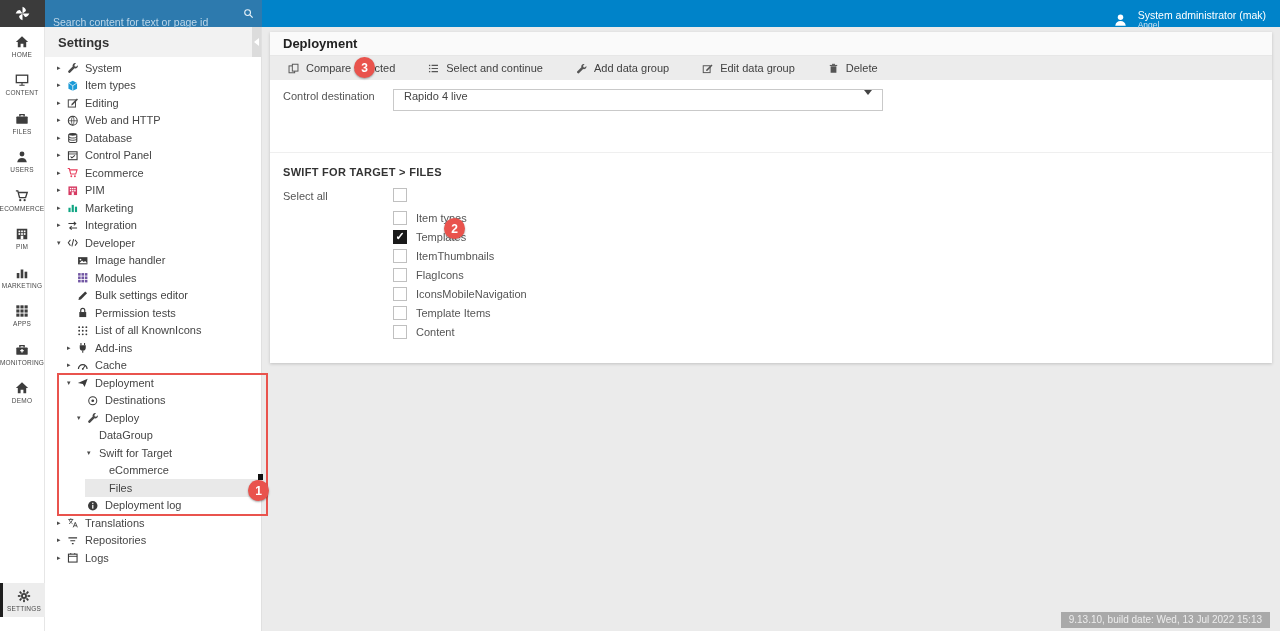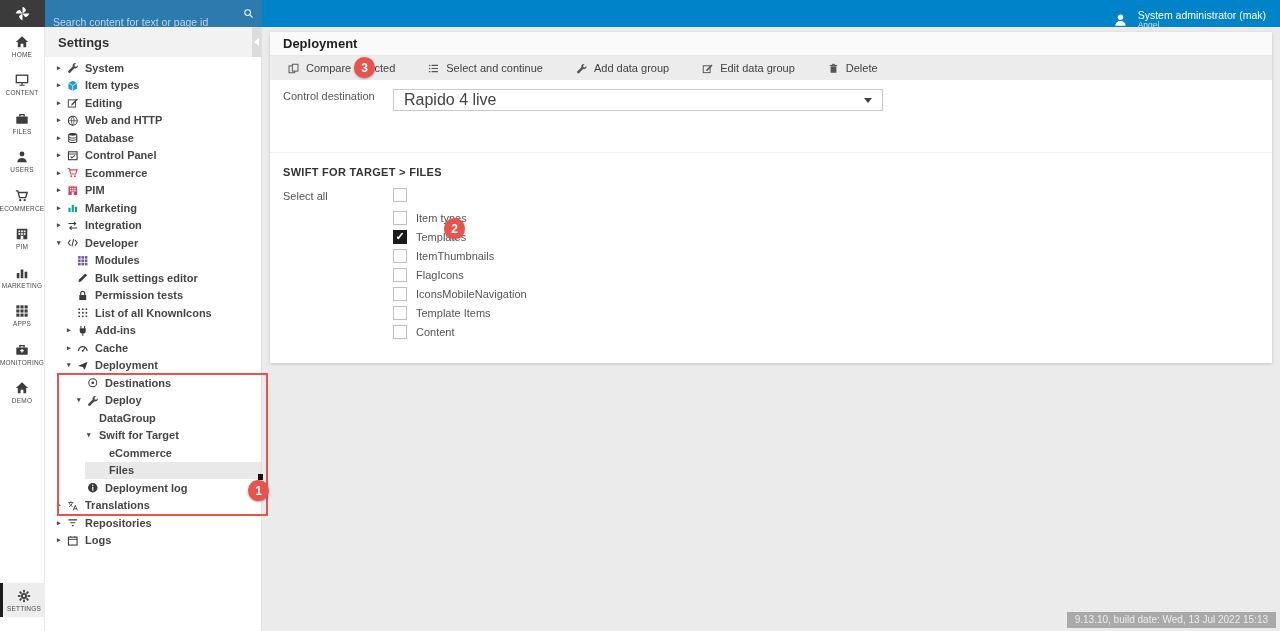--- a/index.html
+++ b/index.html
@@ -35,21 +35,21 @@
 
   
   .settings-panel { position:absolute; left:45px; top:27px; width:217px; height:604px; background:#fff;
     border-right:1px solid #e0e0e0; z-index:9; }
   .settings-header { height:30px; background:#f2f2f2; display:flex; align-items:center;
     padding-left:13px; font-size:13px; font-weight:bold; color:#333; position:relative; }
   .collapse-strip { position:absolute; right:0; top:0; width:9px; height:30px; background:#dcdcdc;
     display:flex; align-items:center; justify-content:center; }
   .collapse-strip .tri { width:0; height:0; border-top:4px solid transparent;
     border-bottom:4px solid transparent; border-right:5px solid #fff; }
-  .tree { padding-top:2px;font-weight:bold; }
+  .tree { padding-top:2px; }
   .tree-row { height:17.5px; display:flex; align-items:center; font-size:11px; color:#454545;
     position:relative; cursor:pointer; white-space:nowrap; }
   .tree-row.selected::before { content:""; position:absolute; left:40px; right:0; top:0; bottom:0;
     background:#e9e9e9; }
   .tree-row > * { position:relative; }
   .tree-arrow { width:10px; font-size:7px; color:#4a4a4a; text-align:left; flex:0 0 10px; }
   .tree-row .icon { width:16px; flex:0 0 16px; display:flex; align-items:center; }
   .tree-row .icon svg { width:11.5px; height:11.5px; }
   .tree-label { margin-left:2px; }
 
@@ -69,38 +69,38 @@
     box-shadow:0 1px 3px rgba(0,0,0,.18); }
   .panel-title { height:24px; background:#fafafa; border-bottom:1px solid #e7e7e7;
     display:flex; align-items:center; padding-left:13px; font-size:13px; font-weight:bold; color:#222; }
   .panel-toolbar { height:24px; background:#ececec; display:flex; align-items:center;
     padding-left:18px; gap:33px; }
   .tool-btn { display:flex; align-items:center; gap:7px; font-size:11px; color:#3f3f3f; cursor:pointer; }
   .tool-btn .icon svg { width:11px; height:11px; color:#555; }
 
   .dest-label { position:absolute; left:13px; top:58px; font-size:11px; color:#555; }
   .dropdown { position:absolute; left:123px; top:57px; width:490px; height:22px; background:#fff;
-    border:1px solid #c9c9c9; display:flex; align-items:center; padding:0 10px; font-size:16px;
+    border:1px solid #c9c9c9; display:flex; padding:0 10px; font-size:11px;
     color:#444; cursor:pointer; }
   .dropdown .caret { margin-left:auto; width:0; height:0; border-left:4px solid transparent;
     border-right:4px solid transparent; border-top:5px solid #444; }
 
   .panel-divider { position:absolute; left:0; top:120px; width:100%; height:1px; background:#efefef; }
   .section-title { position:absolute; left:13px; top:134px; font-size:11px; font-weight:bold;
     color:#333; letter-spacing:.3px; }
   .selectall-label { position:absolute; left:13px; top:158px; font-size:11px; color:#555; }
   .cb { width:14px; height:14px; border:1px solid #c0c0c0; background:#fff; display:flex;
     align-items:center; justify-content:center; flex:0 0 14px; cursor:pointer; }
   .cb.checked { background:#1a1a1a; border-color:#1a1a1a; color:#fff; font-size:11px; font-weight:bold; }
   .selectall-cb { position:absolute; left:123px; top:156px; }
   .cb-list { position:absolute; left:123px; top:176px; }
   .cb-row { height:19px; display:flex; align-items:center; }
   .cb-label { margin-left:9px; font-size:11px; color:#555; }
 
-  .version-badge { position:absolute; right:4px; bottom:3px; height:16px; background:#a9a9a9;
+  .version-badge { position:absolute; right:10px; bottom:3px; height:16px; background:#a9a9a9;
     color:#ededed; font-size:10px; line-height:16px; padding:0 8px; z-index:5; }
 
   .icon { display:inline-flex; }
   svg { display:block; }
 </style>
 </head>
 <body>
 
 <div class="topbar">
   <div class="logo">
@@ -392,20 +392,31 @@
        <span class="tree-arrow">▾</span>
        <span class="icon " style="color:#3a3a3a">
           <svg viewBox="0 0 16 16">
             <path d="M4.8 4 1.8 8l3 4M11.2 4l3 4-3 4M9.2 2.8l-2.4 10.4" stroke="currentColor" stroke-width="1.4" fill="none"></path>
           </svg>
         </span>
        <span class="tree-label">Developer</span>
      </div>
       <div class="tree-row" style="padding-left:22px">
        <span class="tree-arrow"></span>
+       <span class="icon " style="color:#3a3a3a">
+          <svg viewBox="0 0 16 16">
+            <rect x="1.5" y="3" width="13" height="10" fill="currentColor"></rect>
+            <circle cx="4.8" cy="6.3" r="1.2" fill="#fff"></circle>
+            <path d="M3 11.6 7 7.8l2.4 2 2-1.5 2.6 3.3z" fill="#fff"></path>
+          </svg>
+        </span>
+       <span class="tree-label">Image handler</span>
+     </div>
+      <div class="tree-row" style="padding-left:22px">
+       <span class="tree-arrow"></span>
        <span class="icon " style="color:#7156a3">
           <svg viewBox="0 0 16 16">
             <g fill="currentColor">
               <rect x="1.5" y="1.5" width="3.6" height="3.6"></rect>
               <rect x="6.2" y="1.5" width="3.6" height="3.6"></rect>
               <rect x="10.9" y="1.5" width="3.6" height="3.6"></rect>
               <rect x="1.5" y="6.2" width="3.6" height="3.6"></rect>
               <rect x="6.2" y="6.2" width="3.6" height="3.6"></rect>
               <rect x="10.9" y="6.2" width="3.6" height="3.6"></rect>
               <rect x="1.5" y="10.9" width="3.6" height="3.6"></rect>

